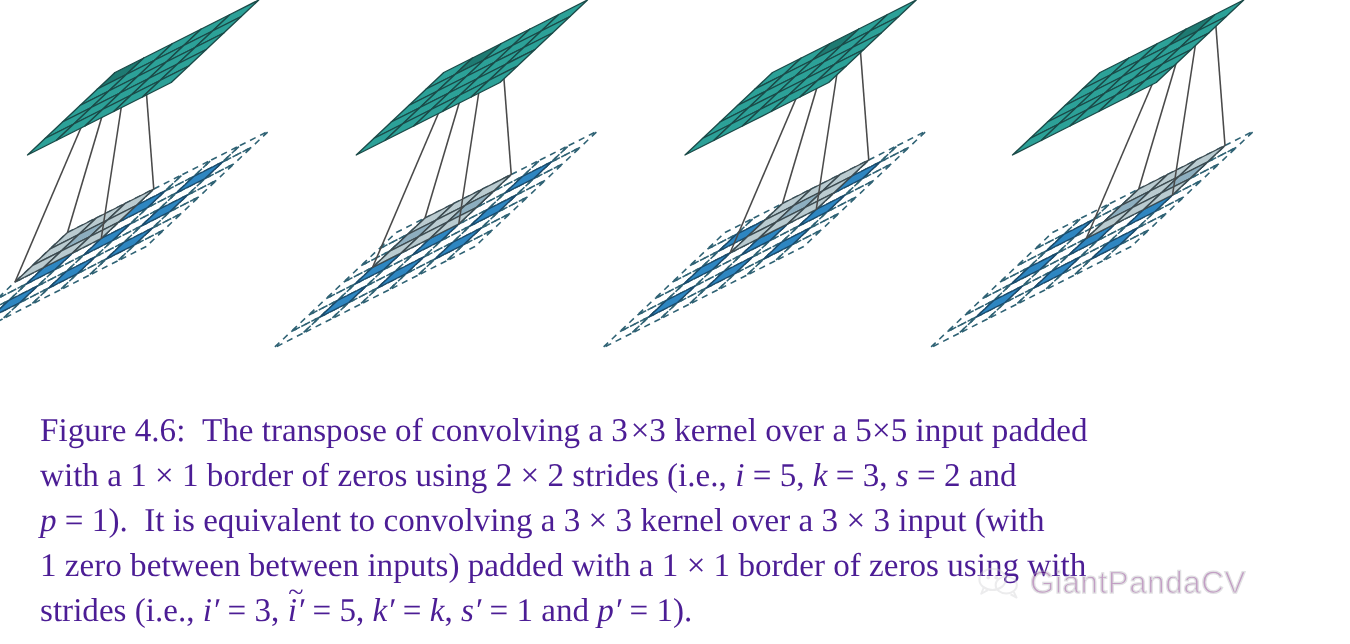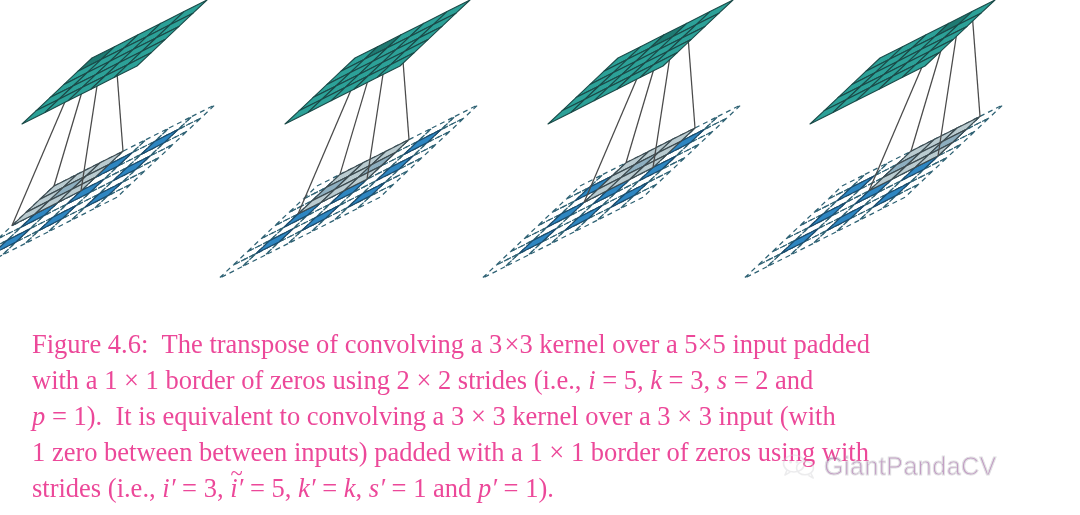--- a/index.html
+++ b/index.html
@@ -28,21 +28,21 @@
     position: absolute;
     left: 0;
     top: 318px;
     width: 1080px;
     height: 197px;
     padding: 8px 30px 0 32px;
     box-sizing: border-box;
     font-family: "Liberation Serif", "DejaVu Serif", serif;
     font-size: 26.5px;
     line-height: 36px;
-    color: #ec4899;
+    color: #4c1d95;
     text-align: justify;
     text-justify: inter-word;
   }
   .capline {
     display: block;
     white-space: nowrap;
   }
   .mi {
     font-style: italic;
     font-family: "Liberation Serif", "DejaVu Serif", serif;

